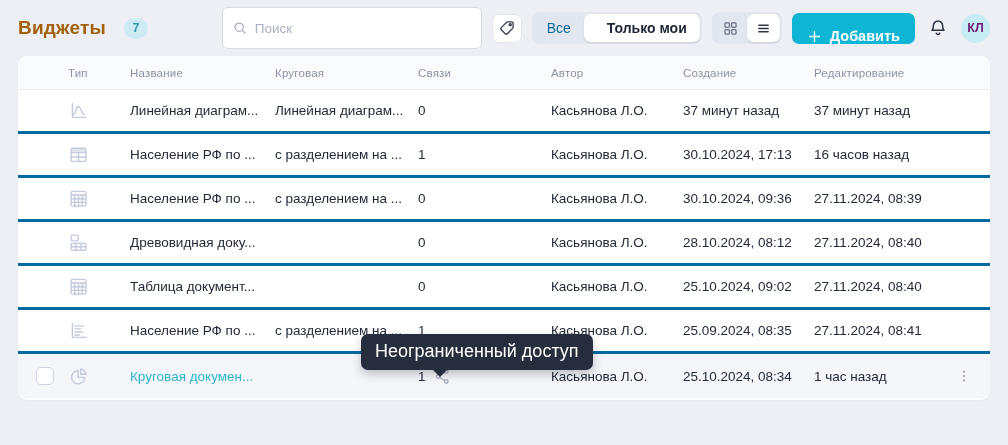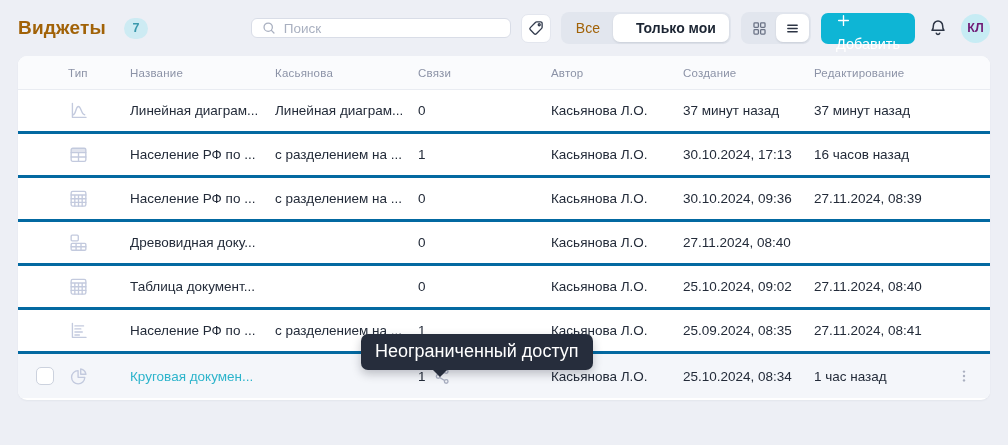--- a/index.html
+++ b/index.html
@@ -13,51 +13,51 @@
   }
   
   .topbar{ height:56px; display:flex; align-items:center; padding:0 18px; gap:10px; }
   .page-title{ font-size:19px; font-weight:700; color:#a16207; letter-spacing:.2px; }
   .count-badge{
     margin-left:8px; min-width:24px; height:21px; padding:0 6px;
     background:#cdebf3; color:#3b99ad; border-radius:11px;
     font-size:12.5px; font-weight:600; display:inline-flex; align-items:center; justify-content:center;
   }
   .search-box{
-    margin-left:auto; width:260px; height:20px; background:#fff;
+    margin-left:auto; width:260px; height:42px; background:#fff;
     border:1px solid #d9dde7; border-radius:6px;
     display:flex; align-items:center; padding:0 9px; gap:7px;
   }
   .search-box input{
     border:none; outline:none; flex:1; font-size:13.5px; color:#232b39;
     font-family:inherit; background:transparent;
   }
   .search-box input::placeholder{ color:#a9b0c0; }
   .icon-btn{
     width:30px; height:29px; background:#fff; border:1px solid #e3e6ee; border-radius:7px;
     display:flex; align-items:center; justify-content:center; cursor:pointer;
   }
   .seg-group{
     background:#e2e6ee; border-radius:8px; height:32px; padding:2px;
     display:flex; align-items:center;
   }
   .seg{
     height:28px; display:flex; align-items:center; justify-content:center;
-    padding:0 13px; font-size:14px; color:#a16207; border-radius:7px; cursor:pointer; white-space:nowrap;
+    padding:0 13px; font-size:14px; color:#0369a1; border-radius:7px; cursor:pointer; white-space:nowrap;
   }
   .seg.selected{
     background:#fff; color:#1c2533; font-weight:600;
     box-shadow:0 1px 2px rgba(30,40,60,.12);
     padding-left:23px;
   }
   .seg.icon-seg{ padding:0 8px; }
   .add-btn{
     height:31px; background:#0eb5d5; border:none; border-radius:7px; cursor:pointer;
-    display:flex; align-items:flex-start; gap:8px; padding:0 15px;
-    color:#fff; font-size:14.5px; font-weight:400; font-family:inherit;flex-direction:column;
+    display:flex; align-items:flex-end; gap:8px; padding:0 15px;
+    color:#fff; font-size:14.5px; font-weight:700; font-family:inherit;
   }
   .bell-btn{ background:none; border:none; cursor:pointer; display:flex; margin:0 3px; }
   .avatar{
     width:29px; height:29px; border-radius:50%; background:#c7ecf4; color:#701a75;
     font-size:12.5px; font-weight:700; display:flex; align-items:center; justify-content:center; cursor:pointer;
   }
   
   .card{
     margin:0 18px; background:#fff; border-radius:9px; overflow:hidden;
     box-shadow:0 1px 2px rgba(40,50,70,.05);
@@ -169,21 +169,21 @@
   </button>
 
   <div class="avatar">КЛ</div>
 </div>
 
 <div class="card">
   <div class="grid-row thead">
     <div class="th"></div>
     <div class="th">Тип</div>
     <div class="th">Название</div>
-    <div class="th">Касьянова</div>
+    <div class="th">Круговая</div>
     <div class="th">Связи</div>
     <div class="th">Автор</div>
     <div class="th">Создание</div>
     <div class="th">Редактирование</div>
     <div class="th"></div>
   </div>
   <div id="rows">
   <div class="grid-row trow">
     <div></div>
     <div class="type-cell">
@@ -262,20 +262,21 @@
             </svg>
           </span>
         </div>
     <div class="cell name">Древовидная доку...</div>
     <div class="cell desc"></div>
     <div class="cell links-cell">
       <span class="links-val">0</span>
 
     </div>
     <div class="cell">Касьянова Л.О.</div>
+    <div class="cell">28.10.2024, 08:12</div>
     <div class="cell">27.11.2024, 08:40</div>
 
   </div>
 
   <div class="grid-row trow">
     <div></div>
     <div class="type-cell">
           <span class="type-icon">
             <svg width="21" height="21" viewBox="0 0 20 20" fill="none" stroke="#c3cade" stroke-width="1.3" stroke-linecap="round" stroke-linejoin="round">
               <rect x="3" y="3.2" width="14" height="14" rx="1.5"></rect>

